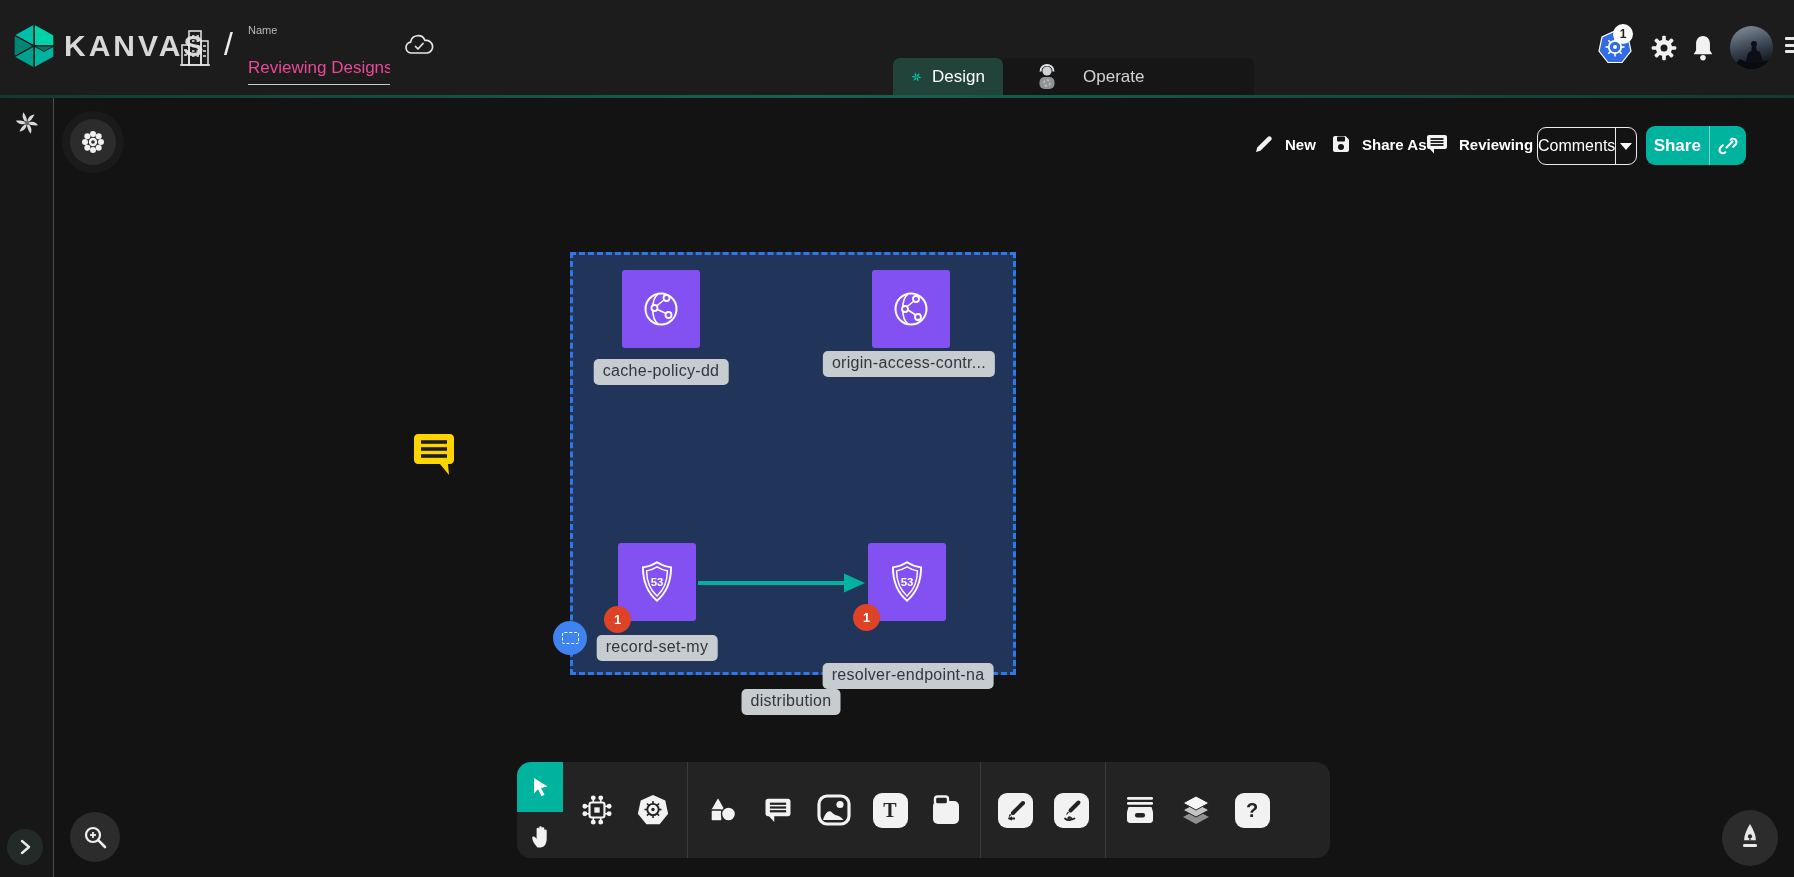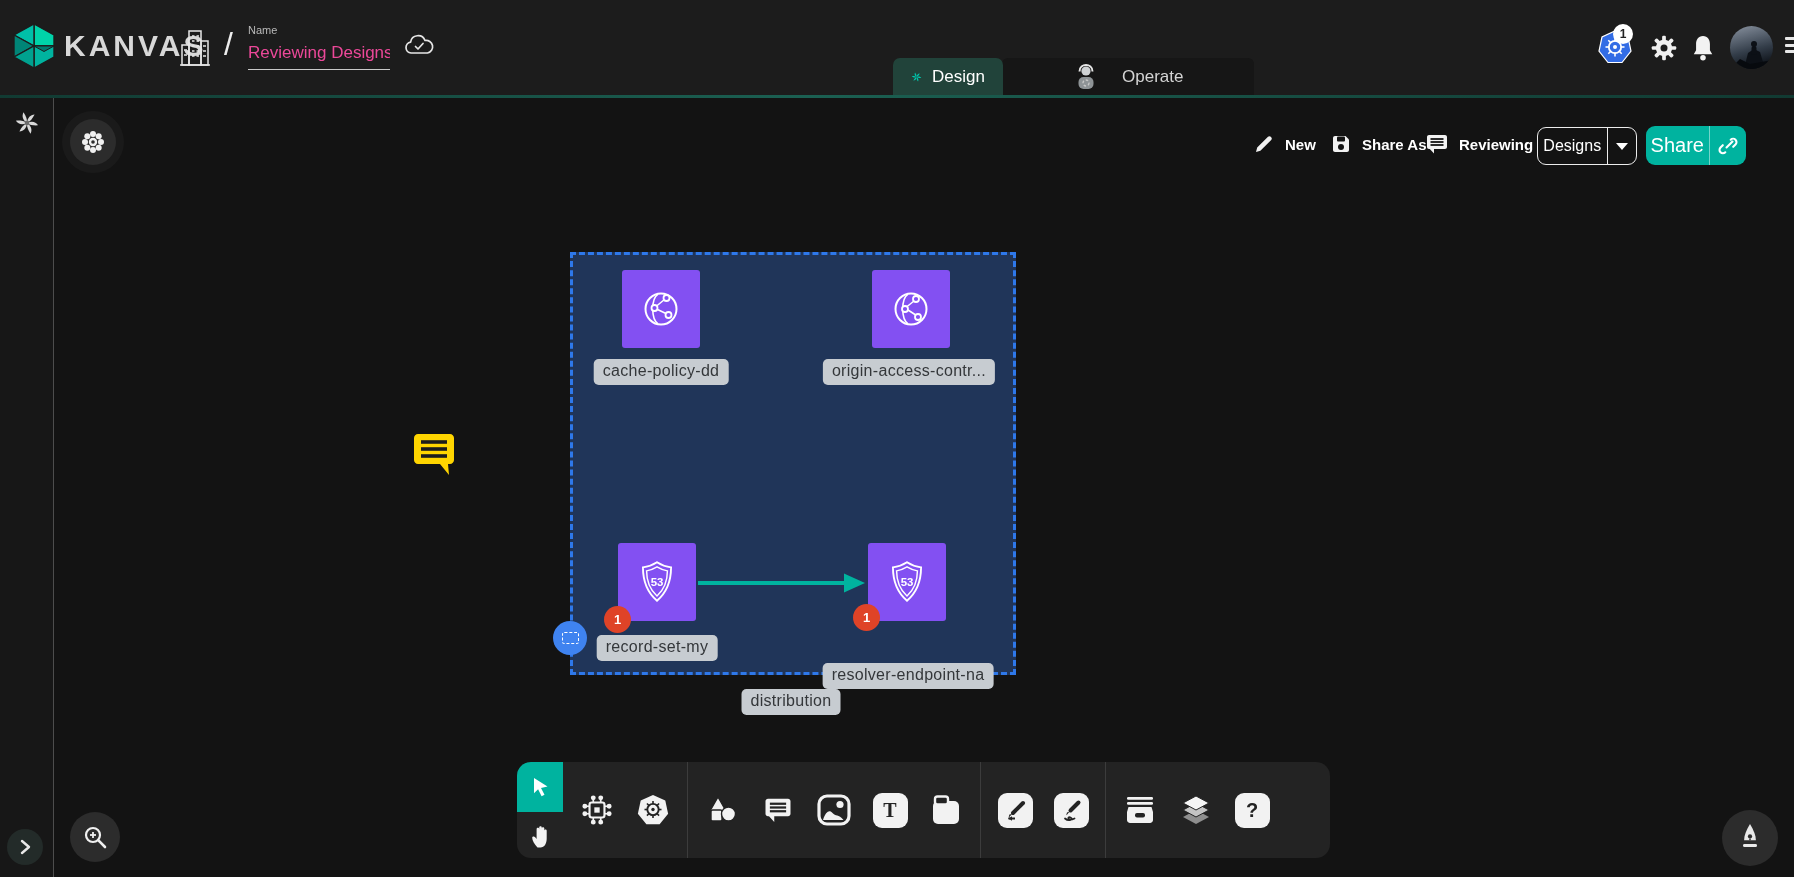--- a/index.html
+++ b/index.html
@@ -11,33 +11,33 @@
   }
   
   .app-header { position:absolute; top:0; left:0; right:0; height:95px; background:#1c1c1c; z-index:30; }
   .header-line { position:absolute; top:95px; left:0; right:0; height:3px;
     background:linear-gradient(90deg,#113a32,#1b6052 45%,#113a32); z-index:31; }
   .logo { position:absolute; left:12px; top:23px; display:flex; align-items:center; gap:8px; cursor:pointer; }
   .logo-text { font-size:30px; font-weight:bold; color:#d8d8d8; letter-spacing:3px; }
   .building { position:absolute; left:180px; top:27px; }
   .slash { position:absolute; left:224px; top:26px; font-size:32px; font-weight:300; color:#ededed; }
   .name-wrap { position:absolute; left:248px; top:24px; }
-  .name-label { font-size:11px; color:#b9b9b9; display:block; margin-bottom:5px; }
+  .name-label { font-size:11px; color:#b9b9b9; display:block; margin-bottom:20px; }
   .name-input {
     background:transparent; border:none; border-bottom:1px solid #c9c9c9;
     color:#ec4899; font-size:17px; font-family:"Liberation Sans", sans-serif;
     width:142px; padding:2px 0 6px 0; outline:none;
   }
   .cloud { position:absolute; left:403px; top:32px; }
 
   
   .tabstrip { position:absolute; left:1002px; top:58px; width:252px; height:37px; background:#161616; border-radius:6px 6px 0 0; }
   .tab { position:absolute; top:58px; height:37px; display:flex; align-items:center; gap:10px; padding:0 18px; cursor:pointer; }
   .tab-design { left:893px; width:110px; background:#21433a; border-radius:7px 7px 0 0;align-items:center; }
-  .tab-operate { left:1055px;gap:23px; }
+  .tab-operate { left:1016px;gap:23px; }
   .tab-label { font-size:17px; color:#ffffff; }
   .tab-operate .tab-label { color:#d4d4d4; }
 
   
   .hr-k8s { position:absolute; left:1597px; top:29px; width:36px; height:38px; cursor:pointer; }
   .hr-badge { position:absolute; left:16px; top:-5px; width:20px; height:20px; border-radius:50%;
     background:#ffffff; color:#222; font-size:12px; font-weight:bold;
     display:flex; align-items:center; justify-content:center; }
   .hr-gear { position:absolute; left:1650px; top:34px; cursor:pointer; }
   .hr-bell { position:absolute; left:1689px; top:33px; cursor:pointer; }
@@ -61,21 +61,21 @@
   
   .cbtn { position:absolute; top:133px; display:flex; align-items:center; gap:10px; color:#fff; font-size:15px; font-weight:600; cursor:pointer; }
   .actions-btn { position:absolute; left:1537px; top:127px; width:100px; height:38px;
     border:1.5px solid #ececec; border-radius:9px; display:flex; color:#fff; cursor:pointer; }
   .actions-main { flex:1; display:flex; align-items:center; justify-content:center; font-size:16px; }
   .actions-sep { width:1.5px; background:#ececec; }
   .actions-caret { width:28px; display:flex; align-items:center; justify-content:center; }
   .caret-down { width:0; height:0; border-left:6px solid transparent; border-right:6px solid transparent; border-top:7px solid #fff; }
   .share-btn { position:absolute; left:1646px; top:126px; width:100px; height:39px;
     background:#00b39f; border-radius:9px; display:flex; color:#fff; cursor:pointer; }
-  .share-main { flex:1; display:flex; align-items:center; justify-content:center; font-size:20px; font-weight:normal;border-radius:19px; }
+  .share-main { flex:1; display:flex; align-items:center; justify-content:center; font-size:17px; font-weight:bold;border-radius:19px; }
   .share-sep { width:1.5px; background:rgba(255,255,255,0.45); }
   .share-link { width:36px; display:flex; align-items:center; justify-content:center; }
 
   
   .sel-group { position:absolute; left:570px; top:252px; width:446px; height:423px;
     background:rgba(49,99,186,0.42); border:3px dashed #2e78ea; cursor:move; }
   .node-sq { position:absolute; width:78px; height:78px; background:#8350f2; border-radius:3px;
     display:flex; align-items:center; justify-content:center; cursor:pointer; }
   .node-label { position:absolute; transform:translateX(-50%); background:#c7ccd1; color:#34373a;
     font-size:16px; padding:3px 9px 5px 9px; border-radius:5px; white-space:nowrap; letter-spacing:0.3px; }
@@ -313,21 +313,21 @@
       <g stroke="#131313" stroke-width="1.8">
           <line x1="5.5" y1="6" x2="18.5" y2="6"></line>
           <line x1="5.5" y1="9" x2="18.5" y2="9"></line>
           <line x1="5.5" y1="12" x2="18.5" y2="12"></line>
         </g>
     </svg>
     <span>Reviewing</span>
   </div>
 
   <div class="actions-btn">
-    <div class="actions-main">Designs</div>
+    <div class="actions-main">Comments</div>
     <div class="actions-sep"></div>
     <div class="actions-caret">
       <div class="caret-down"></div>
     </div>
   </div>
 
   <div class="share-btn">
     <div class="share-main">Share</div>
     <div class="share-sep"></div>
     <div class="share-link">
@@ -366,21 +366,21 @@
   <div class="node-sq" style="left:872px; top:270px">
     <svg width="48" height="48" viewBox="0 0 48 48">
       <circle cx="24" cy="24" r="15.5" fill="none" stroke="#fff" stroke-width="2"></circle>
       <path d="M21 9.2 C14 14 14 34 21 38.8" fill="none" stroke="#fff" stroke-width="1.6"></path>
       <path d="M19.5 22 L27 16 M21 25 L29.5 30.5" fill="none" stroke="#fff" stroke-width="1.6"></path>
       <circle cx="29" cy="14" r="3" fill="#8350f2" stroke="#fff" stroke-width="1.8"></circle>
       <circle cx="18" cy="24" r="3" fill="#8350f2" stroke="#fff" stroke-width="1.8"></circle>
       <circle cx="31" cy="32" r="3" fill="#8350f2" stroke="#fff" stroke-width="1.8"></circle>
     </svg>
   </div>
-  <div class="node-label" style="left:909px; top:359px">origin-access-contr...</div>
+  <div class="node-label" style="left:909px; top:351px">origin-access-contr...</div>
 
   <div class="node-sq" style="left:618px; top:543px">
     <svg width="50" height="50" viewBox="0 0 48 48">
       <path d="M24 5 C29 8.2 33.2 9.4 37.5 9.9 C37.5 22 34 33.5 24 42 C14 33.5 10.5 22 10.5 9.9 C14.8 9.4 19 8.2 24 5 Z" fill="none" stroke="#fff" stroke-width="1.8"></path>
       <path d="M24 9.5 C27.8 11.8 30.8 12.8 34 13.3 C34 22.5 31.3 31 24 37.5 C16.7 31 14 22.5 14 13.3 C17.2 12.8 20.2 11.8 24 9.5 Z" fill="none" stroke="#fff" stroke-width="1.4"></path>
       <text x="24" y="27.5" text-anchor="middle" font-size="11" font-weight="bold" fill="#fff" font-family="Liberation Sans, sans-serif">53</text>
     </svg>
   </div>
   <div class="badge" style="left:604px; top:606px">1</div>
   <div class="node-label" style="left:657px; top:635px">record-set-my</div>

